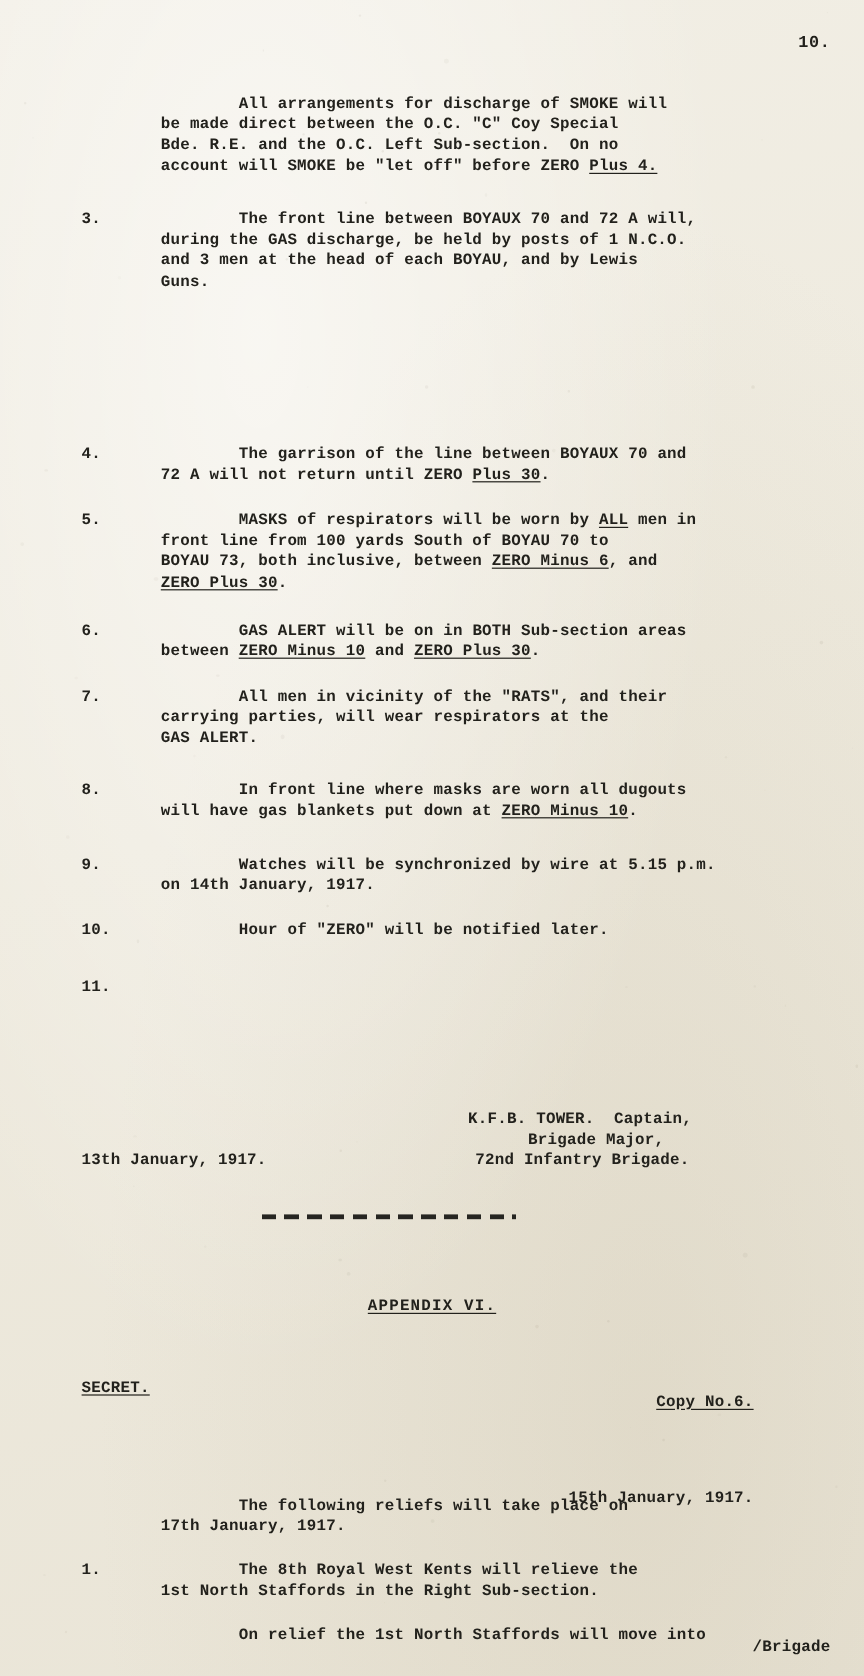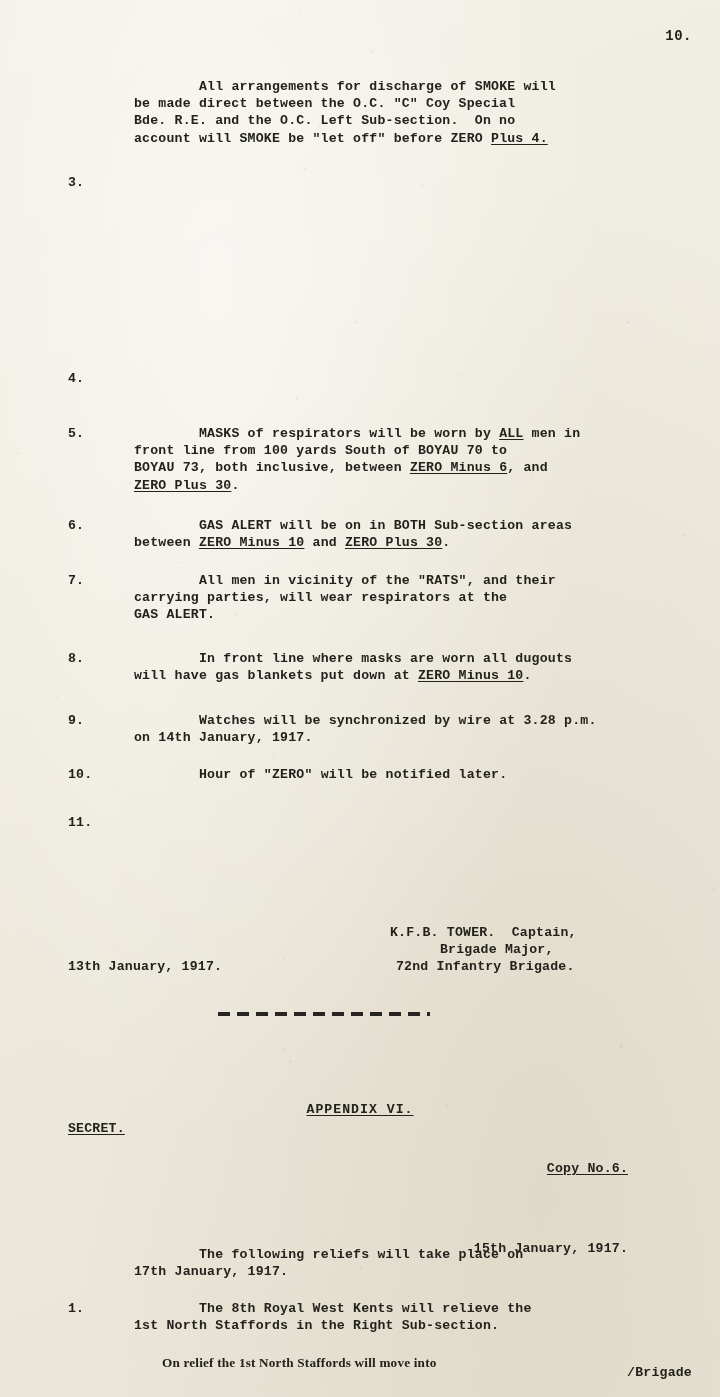--- a/index.html
+++ b/index.html
@@ -85,21 +85,20 @@
     background: repeating-linear-gradient(to right, #262521 0 12px, rgba(0,0,0,0) 12px 19px);
   }
   .center {
     position: absolute;
     width: 100%;
     text-align: center;
     font-weight: bold;
   }
   .appendix {
     letter-spacing: 1px;
-    margin-top: 21px;
   }
   .secret {
     position: absolute;
     left: 68px;
     font-weight: bold;
   }
   .copyno {
     position: absolute;
     right: 92px;
     font-weight: bold;
@@ -204,26 +203,32 @@
 
   <div class="blk" style="top:78px;">
     <div class="body"><span>        All arrangements for discharge of SMOKE will
 be made direct between the O.C. "C" Coy Special
 Bde. R.E. and the O.C. Left Sub-section.  On no
 account will SMOKE be "let off" before ZERO </span><u>Plus 4.</u></div>
   </div>
 
   <div class="blk" style="top:174px;">
     <span class="num">3.</span>
+    <div class="body"><span>        The front line between BOYAUX 70 and 72 A will,</span>
+<span>during the GAS discharge, be held by posts of 1 N.C.O.</span>
+<span>and 3 men at the head of each BOYAU, and by Lewis</span>
+<span>Guns.</span></div>
   </div>
 
 
 
   <div class="blk" style="top:370px;">
     <span class="num">4.</span>
+    <div class="body"><span>        The garrison of the line between BOYAUX 70 and</span>
+<span>72 A will not return until ZERO <u>Plus 30</u>.</span></div>
   </div>
 
   <div class="blk" style="top:425px;">
     <span class="num">5.</span>
     <div class="body"><span>        MASKS of respirators will be worn by <u>ALL</u> men in</span>
 <span>front line from 100 yards South of BOYAU 70 to</span>
 <span>BOYAU 73, both inclusive, between <u>ZERO Minus 6</u>, and</span>
 <span><u>ZERO Plus 30</u>.</span></div>
   </div>
 
@@ -241,21 +246,21 @@
   </div>
 
   <div class="blk" style="top:650px;">
     <span class="num">8.</span>
     <div class="body"><span>        In front line where masks are worn all dugouts</span>
 <span>will have gas blankets put down at <u>ZERO Minus 10</u>.</span></div>
   </div>
 
   <div class="blk" style="top:712px;">
     <span class="num">9.</span>
-    <div class="body"><span>        Watches will be synchronized by wire at 3.28 p.m.</span>
+    <div class="body"><span>        Watches will be synchronized by wire at 5.15 p.m.</span>
 <span>on 14th January, 1917.</span></div>
   </div>
 
   <div class="blk" style="top:766px;">
     <span class="num">10.</span>
     <div class="body"><span>        Hour of "ZERO" will be notified later.</span></div>
   </div>
 
   <div class="blk" style="top:802px;margin-top:12px;">
     <span class="num">11.</span>
@@ -264,36 +269,36 @@
 
   <div class="sig" style="top:924px;">K.F.B. TOWER.  Captain,</div>
   <div class="sig" style="top:941px; left:440px;">Brigade Major,</div>
   <div class="sig" style="top:958px; left:396px;">72nd Infantry Brigade.</div>
   <div class="date-left" style="top:958px;">13th January, 1917.</div>
 
   <div class="rule"></div>
 
   <div class="center appendix" style="top:1080px;"><u>APPENDIX  VI.</u></div>
 
-  <div class="secret" style="top:1120px;"><u>SECRET.</u></div>
+  <div class="secret" style="top:1148px;"><u>SECRET.</u></div>
   <div class="copyno" style="top:1160px;"><u>Copy No.6.</u></div>
 
 
   <div class="datetitle" style="top:1208px;margin-top:32px;">15th January, 1917.</div>
 
   <div class="blk" style="top:1246px;">
     <div class="body"><span>        The following reliefs will take place on</span>
 <span>17th January, 1917.</span></div>
   </div>
 
   <div class="blk" style="top:1300px;">
     <span class="num">1.</span>
     <div class="body"><span>        The 8th Royal West Kents will relieve the</span>
 <span>1st North Staffords in the Right Sub-section.</span></div>
   </div>
 
-  <div class="blk" style="top:1354px;font-family:Liberation Serif, serif;">
+  <div class="blk" style="top:1354px;">
     <div class="body"><span>        On relief the 1st North Staffords will move into</span></div>
   </div>
 
   <div class="footer">/Brigade</div>
 
 </div>
 
 </body></html>

